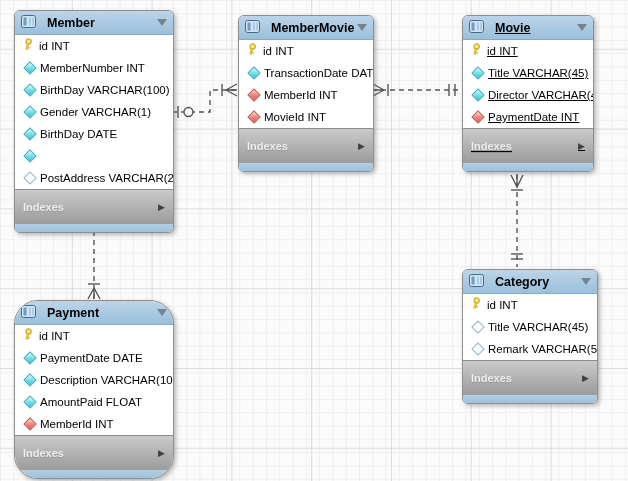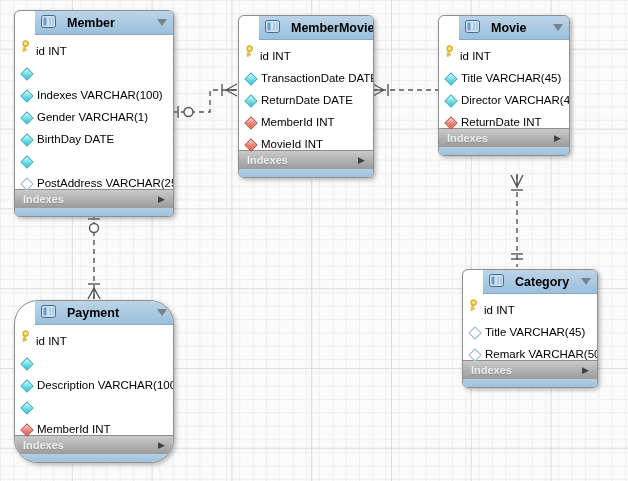--- a/index.html
+++ b/index.html
@@ -18,33 +18,32 @@
   .rels{position:absolute;left:0;top:0;z-index:1;}
   .table{
     position:absolute;z-index:2;background:#fff;
     border:1px solid #8f8f8f;border-radius:6px;overflow:hidden;
     box-shadow:2px 2px 4px rgba(100,100,100,.45);
   }
   .thead{
     height:23px;display:flex;align-items:center;padding:0 6px;
     background:linear-gradient(#bcd4e8,#9ac0dc);
     border-bottom:1px solid #86a9c6;
-    margin-left:20px;
   }
   .tname{flex:1;margin-left:6px;font-size:12.5px;font-weight:bold;color:#000;}
   .tri-down{width:0;height:0;border-left:5px solid transparent;border-right:5px solid transparent;border-top:7px solid #76828e;}
-  .row{height:22px;display:flex;align-items:flex-end;padding-left:5px;background:#fff;}
+  .row{height:22px;display:flex;align-items:center;background:#fff;margin-left:8px;}
   .ftext{font-size:11.5px;color:#000;white-space:nowrap;}
   .ic{display:inline-block;margin-right:5px;flex:0 0 auto;}
   .dia{width:8px;height:8px;transform:rotate(45deg) scale(.95);margin-left:2px;border:1px solid #3ba8bc;
        background:linear-gradient(135deg,#e6fdfd 0%,#7ee4ea 45%,#2fc0cf 100%);}
   .dia.fk{border-color:#b85046;background:linear-gradient(135deg,#fde3e0 0%,#f0867a 50%,#db5f52 100%);}
   .dia.open{border-color:#8fb3c9;background:#fff;}
   .tfoot{
-    height:18px;display:flex;align-items:center;padding:0 8px;
+    height:18px;display:flex;align-items:center;padding:8px 8px;
     background:linear-gradient(#cacaca,#9b9b9b);
     border-top:1px solid #8e8e8e;
   }
   .tfoot .flabel{font-size:11px;font-weight:bold;color:#ededed;text-shadow:0 1px 1px rgba(0,0,0,.15);}
   .tfoot .farrow{margin-left:auto;font-size:9px;color:#3f3f3f;line-height:1;}
   .tstrip{height:8px;background:linear-gradient(#b3cee4,#9cc2de);}
 </style>
 </head>
 <body>
 
@@ -102,24 +101,25 @@
               <circle cx="5.5" cy="3.4" r="2.7" fill="#ffd84d" stroke="#c9a227"></circle>
               <circle cx="5.5" cy="3.4" r="1" fill="#fff8dc"></circle>
               <rect x="4.7" y="5.8" width="1.6" height="5.6" fill="#ffd84d" stroke="#c9a227" stroke-width="0.6"></rect>
               <rect x="6" y="8.6" width="2.2" height="1.2" fill="#ffd84d" stroke="#c9a227" stroke-width="0.5"></rect>
             </g>
           </svg></span>
         <span class="ftext">id INT</span>
       </div>
     <div class="row">
         <span class="ic dia"></span>
-      </div>
-    <div class="row">
-        <span class="ic dia"></span>
-        <span class="ftext">Indexes VARCHAR(100)</span>
+        <span class="ftext">MemberNumber INT</span>
+      </div>
+    <div class="row">
+        <span class="ic dia"></span>
+        <span class="ftext">BirthDay VARCHAR(100)</span>
       </div>
     <div class="row">
         <span class="ic dia"></span>
         <span class="ftext">Gender VARCHAR(1)</span>
       </div>
     <div class="row">
         <span class="ic dia"></span>
         <span class="ftext">BirthDay DATE</span>
       </div>
     <div class="row">
@@ -156,39 +156,35 @@
               <rect x="6" y="8.6" width="2.2" height="1.2" fill="#ffd84d" stroke="#c9a227" stroke-width="0.5"></rect>
             </g>
           </svg></span>
         <span class="ftext">id INT</span>
       </div>
     <div class="row">
         <span class="ic dia"></span>
         <span class="ftext">TransactionDate DATE</span>
       </div>
     <div class="row">
-        <span class="ic dia"></span>
-        <span class="ftext">ReturnDate DATE</span>
-      </div>
-    <div class="row">
         <span class="ic dia fk"></span>
         <span class="ftext">MemberId INT</span>
       </div>
     <div class="row">
         <span class="ic dia fk"></span>
         <span class="ftext">MovieId INT</span>
       </div>
     <div class="tfoot">
         <span class="flabel">Indexes</span>
         <span class="farrow">▶</span>
       </div>
     <div class="tstrip"></div>
   </div>
 
-  <div class="table" style="left:438px;top:15px;width:130px;">
+  <div class="table" style="left:462px;top:15px;width:130px;text-decoration:underline;">
     <div class="thead">
       <span class="ic"><svg width="15" height="13">
             <rect x="0.5" y="0.5" width="14" height="12" rx="2" fill="#cfe3f3" stroke="#44698f"></rect>
             <rect x="2.5" y="2.5" width="3" height="8" fill="#6f9cc4"></rect>
             <line x1="9" y1="2.5" x2="9" y2="10.5" stroke="#8fb4d4"></line>
             <line x1="12" y1="2.5" x2="12" y2="10.5" stroke="#8fb4d4"></line>
           </svg></span>
       <span class="tname">Movie</span>
       <span class="tri-down"></span>
     </div>
@@ -206,21 +202,21 @@
     <div class="row">
         <span class="ic dia"></span>
         <span class="ftext">Title VARCHAR(45)</span>
       </div>
     <div class="row">
         <span class="ic dia"></span>
         <span class="ftext">Director VARCHAR(45)</span>
       </div>
     <div class="row">
         <span class="ic dia fk"></span>
-        <span class="ftext">ReturnDate INT</span>
+        <span class="ftext">PaymentDate INT</span>
       </div>
     <div class="tfoot">
         <span class="flabel">Indexes</span>
         <span class="farrow">▶</span>
       </div>
     <div class="tstrip"></div>
   </div>
 
   <div class="table" style="left:14px;top:300px;width:158px;border-radius:24px;">
     <div class="thead">
@@ -239,27 +235,29 @@
               <circle cx="5.5" cy="3.4" r="2.7" fill="#ffd84d" stroke="#c9a227"></circle>
               <circle cx="5.5" cy="3.4" r="1" fill="#fff8dc"></circle>
               <rect x="4.7" y="5.8" width="1.6" height="5.6" fill="#ffd84d" stroke="#c9a227" stroke-width="0.6"></rect>
               <rect x="6" y="8.6" width="2.2" height="1.2" fill="#ffd84d" stroke="#c9a227" stroke-width="0.5"></rect>
             </g>
           </svg></span>
         <span class="ftext">id INT</span>
       </div>
     <div class="row">
         <span class="ic dia"></span>
+        <span class="ftext">PaymentDate DATE</span>
       </div>
     <div class="row">
         <span class="ic dia"></span>
         <span class="ftext">Description VARCHAR(100)</span>
       </div>
     <div class="row">
         <span class="ic dia"></span>
+        <span class="ftext">AmountPaid FLOAT</span>
       </div>
     <div class="row">
         <span class="ic dia fk"></span>
         <span class="ftext">MemberId INT</span>
       </div>
     <div class="tfoot">
         <span class="flabel">Indexes</span>
         <span class="farrow">▶</span>
       </div>
     <div class="tstrip"></div>

